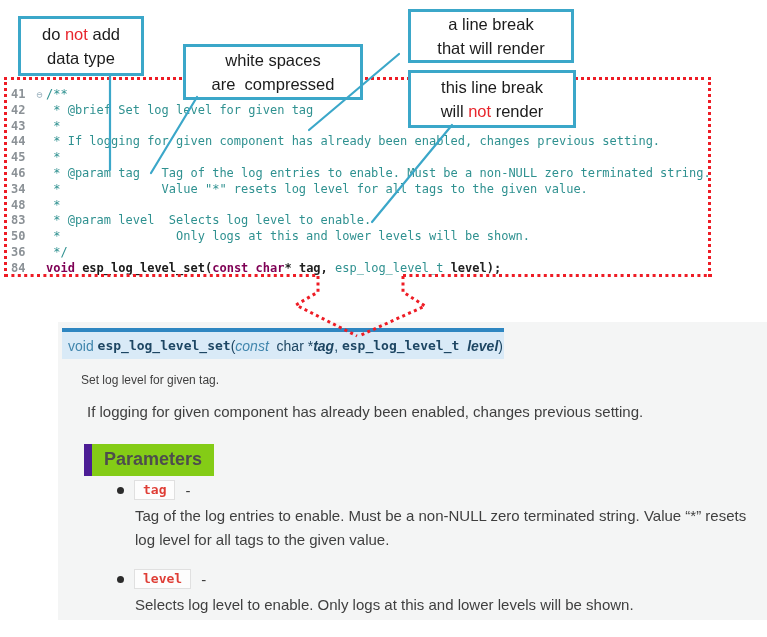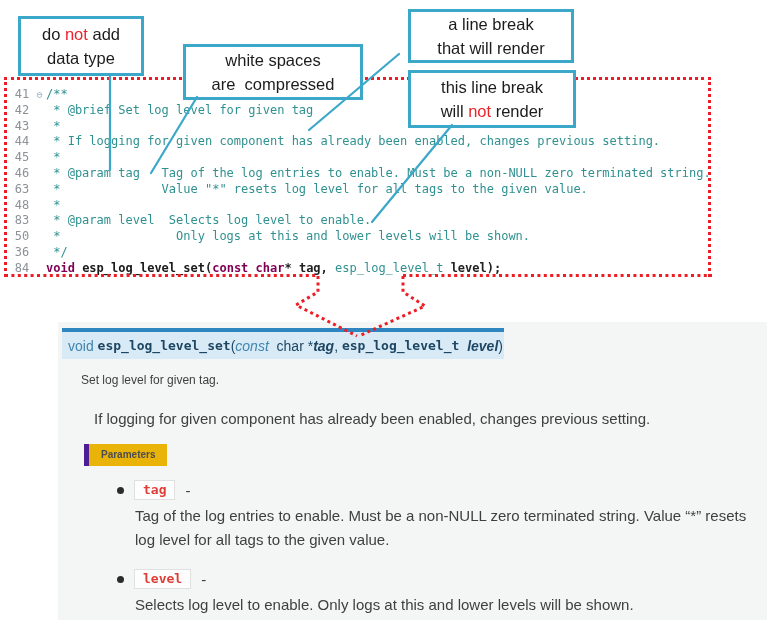--- a/index.html
+++ b/index.html
@@ -5,21 +5,21 @@
   html,body{margin:0;padding:0;background:#fff;}
   .page{position:relative;width:767px;height:637px;background:#ffffff;overflow:hidden;
         font-family:"Liberation Sans",sans-serif;}
 
   
   .code-box{position:absolute;left:4px;top:77px;width:707px;height:200px;box-sizing:border-box;
             border:3px dotted var(--red);border-bottom:none;z-index:5;background:transparent;}
   .code-lines{position:absolute;left:4px;top:7px;}
   .cl{display:flex;height:15.8px;align-items:baseline;
       font-family:"DejaVu Sans Mono","Liberation Mono",monospace;font-size:12px;line-height:15.8px;}
-  .lnum{width:22px;text-align:center;color:#8b9196;flex:none;}
+  .lnum{width:22px;text-align:left;color:#8b9196;flex:none;font-weight:bold;}
   .fold{width:13px;text-align:center;color:#9ab0bd;font-size:10px;flex:none;}
   .ctext{white-space:pre;}
   .cm{color:var(--comment);}
   .kw{color:var(--keyword);font-weight:bold;}
   .fn{color:#1a1a1a;font-weight:bold;}
   .pl{color:#222;font-weight:bold;}
   .ty{color:var(--comment);}
 
   
   .callout{position:absolute;background:#fff;border:3px solid var(--teal);z-index:20;
@@ -42,23 +42,23 @@
        border-top:4px solid var(--hblue);display:flex;align-items:center;padding-left:6px;box-sizing:border-box;
        font-size:14px;}
   .sig span{white-space:pre;}
   .sg-kw{color:#4186ad;}
   .sg-kwi{color:#4186ad;font-style:italic;}
   .sg-fn{font-family:"DejaVu Sans Mono","Liberation Mono",monospace;font-weight:bold;color:#1d4663;font-size:13px;}
   .sg-ty{font-family:"DejaVu Sans Mono","Liberation Mono",monospace;font-weight:bold;color:#1d4663;font-size:13px;}
   .sg-pl{color:#1d4663;}
   .sg-arg{color:#1d4663;font-style:italic;font-weight:bold;}
   .brief{position:absolute;left:19px;top:44px;margin:4px;font-size:12px;line-height:20px;}
-  .desc{position:absolute;left:29px;top:80px;margin:7px;font-size:15px;line-height:20px;}
-  .params-label{position:absolute;left:26px;top:122px;display:inline-block;background:#eab308;
-                border-left:5px solid #4c1d95;padding:5px 12px 6px;font-size:10px;font-weight:bold;color:#4d4d4d;}
+  .desc{position:absolute;left:29px;top:80px;margin:0;font-size:15px;line-height:20px;}
+  .params-label{position:absolute;left:26px;top:122px;display:inline-block;background:#84cc16;
+                border-left:8px solid #4c1d95;padding:5px 12px 6px;font-size:18px;font-weight:bold;color:#4d4d4d;}
   .param-row{position:absolute;display:flex;align-items:center;gap:10px;}
   .pr1{left:59px;top:158px;}
   .pr2{left:59px;top:247px;}
   .bullet{width:7px;height:7px;border-radius:50%;background:#2b2b2b;flex:none;}
   .badge{display:inline-block;background:#fdfdfd;border:1px solid #e0e0e0;padding:1px 8px 2px;
          font-family:"DejaVu Sans Mono","Liberation Mono",monospace;font-size:13px;font-weight:bold;color:var(--pred);}
   .dash{color:#3f3f3f;font-size:15px;}
   .param-text{position:absolute;margin:0;font-size:15px;line-height:23.5px;width:632px;}
   .pt1{left:77px;top:182px;}
   .pt2{left:77px;top:271px;}
@@ -94,21 +94,21 @@
           <span class="lnum">45</span>
           <span class="fold"></span>
           <span class="ctext"><span class="cm"> *</span></span>
         </div>
         <div class="cl">
           <span class="lnum">46</span>
           <span class="fold"></span>
           <span class="ctext"><span class="cm"> * @param tag   Tag of the log entries to enable. Must be a non-NULL zero terminated string.</span></span>
         </div>
         <div class="cl">
-          <span class="lnum">63</span>
+          <span class="lnum">34</span>
           <span class="fold"></span>
           <span class="ctext"><span class="cm"> *              Value "*" resets log level for all tags to the given value.</span></span>
         </div>
         <div class="cl">
           <span class="lnum">48</span>
           <span class="fold"></span>
           <span class="ctext"><span class="cm"> *</span></span>
         </div>
         <div class="cl">
           <span class="lnum">83</span>

